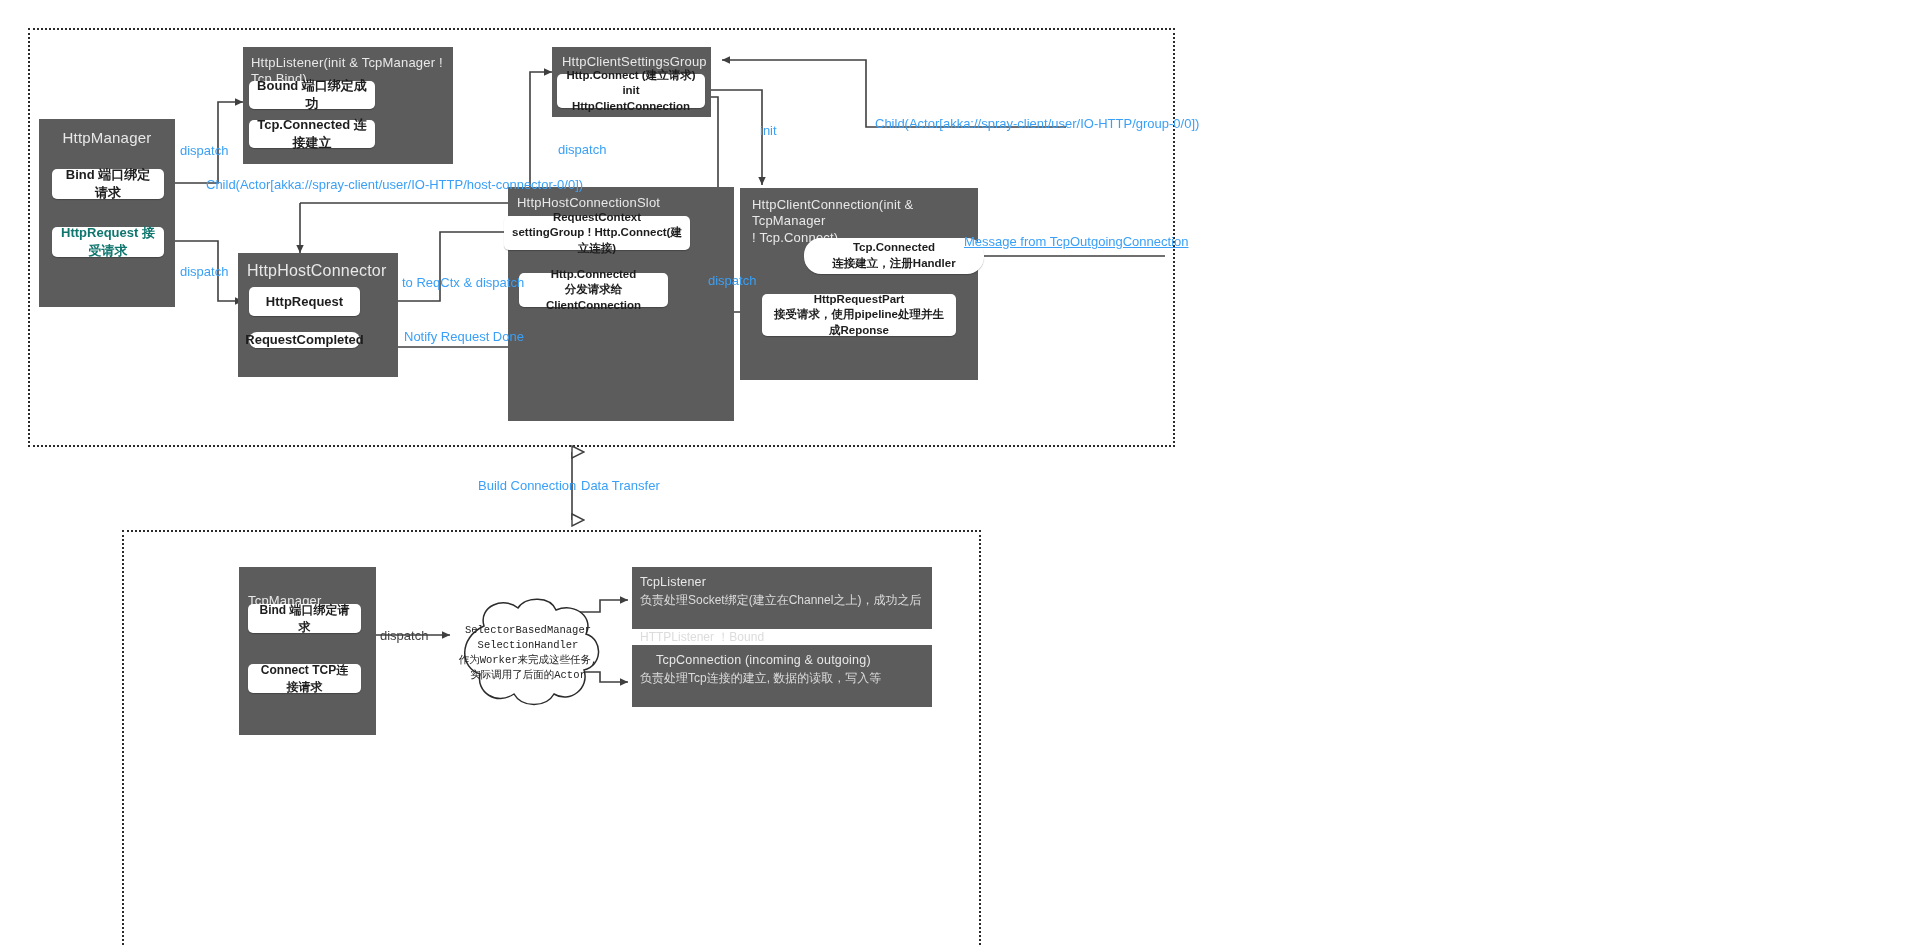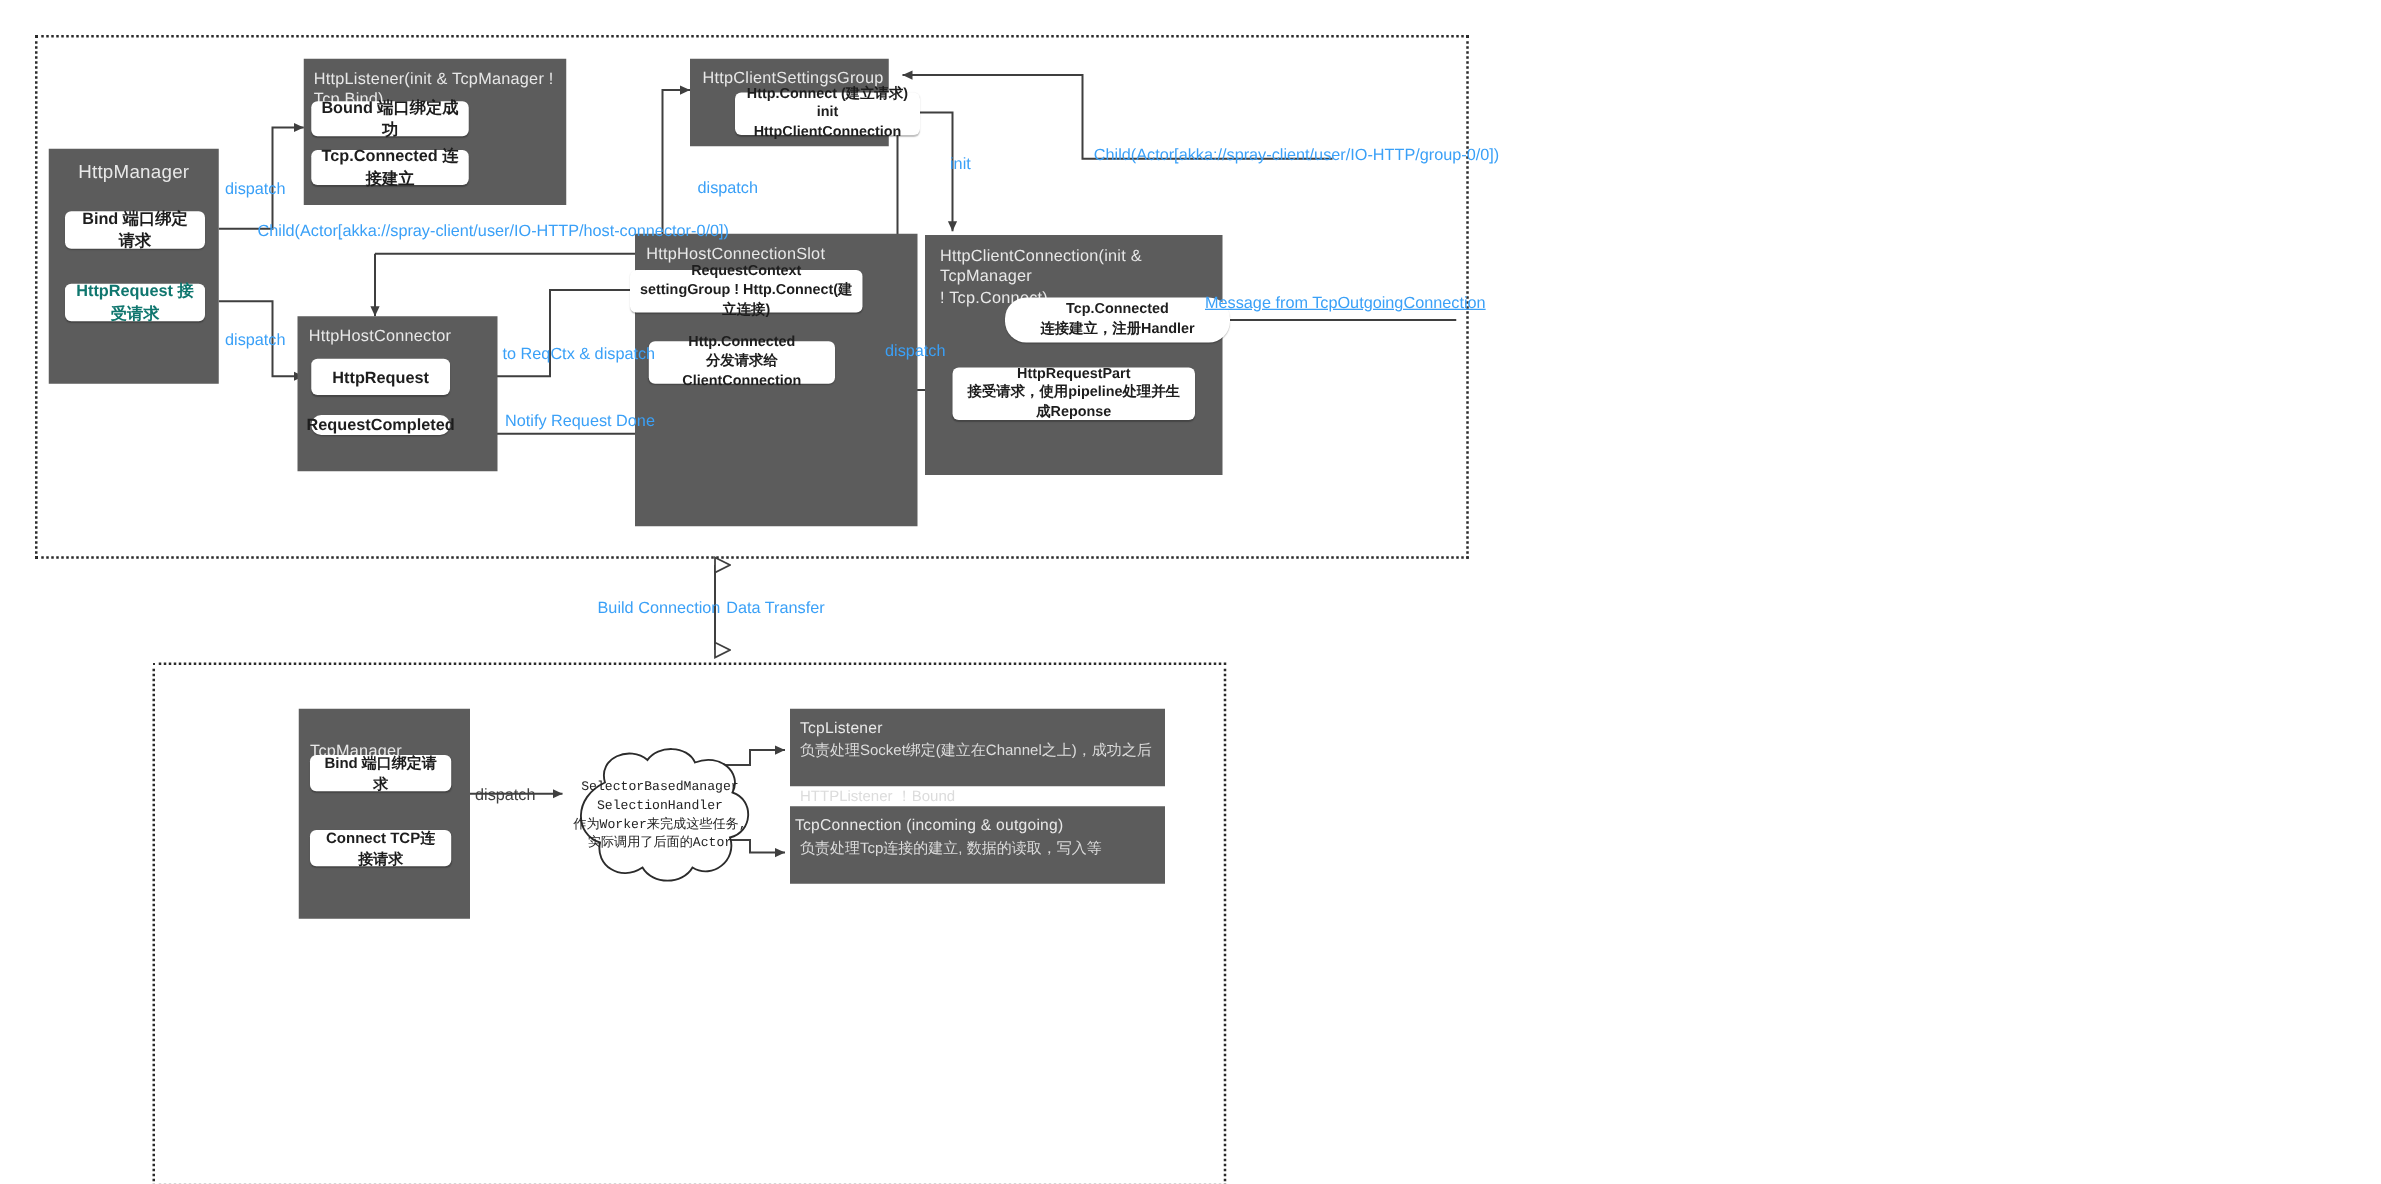--- a/index.html
+++ b/index.html
@@ -95,25 +95,25 @@
 
   <div class="actor" style="left:243px;top:47px;width:210px;height:117px;">
     <div class="actor-title" style="font-size:13px;padding:8px 10px 2px 8px;">HttpListener(init &amp; TcpManager ! Tcp.Bind)</div>
   </div>
   <div class="msg" style="left:249px;top:81px;width:126px;height:28px;">Bound 端口绑定成功</div>
   <div class="msg" style="left:249px;top:120px;width:126px;height:28px;">Tcp.Connected  连接建立</div>
 
   <div class="actor" style="left:552px;top:47px;width:159px;height:70px;">
     <div class="actor-title" style="font-size:13px;padding:7px 8px 2px 10px;">HttpClientSettingsGroup</div>
   </div>
-  <div class="msg small" style="left:588px;top:74px;width:148px;height:34px;">Http.Connect (建立请求)
+  <div class="msg small" style="left:557px;top:74px;width:148px;height:34px;">Http.Connect (建立请求)
 init  HttpClientConnection</div>
 
   <div class="actor" style="left:238px;top:253px;width:160px;height:124px;">
-    <div class="actor-title" style="font-size:13px;padding:8px 10px 2px 9px;">HttpHostConnector</div>
+    <div class="actor-title" style="font-size:16px;padding:8px 10px 2px 9px;">HttpHostConnector</div>
   </div>
   <div class="msg" style="left:249px;top:287px;width:111px;height:29px;">HttpRequest</div>
   <div class="msg" style="left:249px;top:332px;width:111px;height:16px;border-radius:11px;">RequestCompleted</div>
 
   <div class="actor" style="left:508px;top:187px;width:226px;height:234px;">
     <div class="actor-title" style="font-size:13px;padding:8px 10px 2px 9px;">HttpHostConnectionSlot</div>
   </div>
   <div class="msg small" style="left:504px;top:216px;width:186px;height:34px;">RequestContext
 settingGroup ! Http.Connect(建立连接)</div>
   <div class="msg small" style="left:519px;top:273px;width:149px;height:34px;">Http.Connected
@@ -164,17 +164,17 @@
   </div>
 
   <div class="actor" style="left:632px;top:567px;width:300px;height:62px;">
     <div class="actor-title" style="font-size:12.5px;padding:8px 10px 0 8px;">TcpListener</div>
     <div class="actor-body" style="font-size:12px;padding:0 10px 6px 8px;line-height:1.55;">负责处理Socket绑定(建立在Channel之上)，成功之后
 
 HTTPListener ！Bound</div>
   </div>
 
   <div class="actor" style="left:632px;top:645px;width:300px;height:62px;">
-    <div class="actor-title" style="font-size:12.5px;padding:8px 10px 0 4px;">TcpConnection (incoming &amp; outgoing)</div>
+    <div class="actor-title" style="font-size:12.5px;padding:8px 10px 0 24px;">TcpConnection (incoming &amp; outgoing)</div>
     <div class="actor-body" style="font-size:12px;padding:0 10px 6px 8px;line-height:1.55;">负责处理Tcp连接的建立, 数据的读取，写入等</div>
   </div>
 
 </div>
 
 </body></html>

